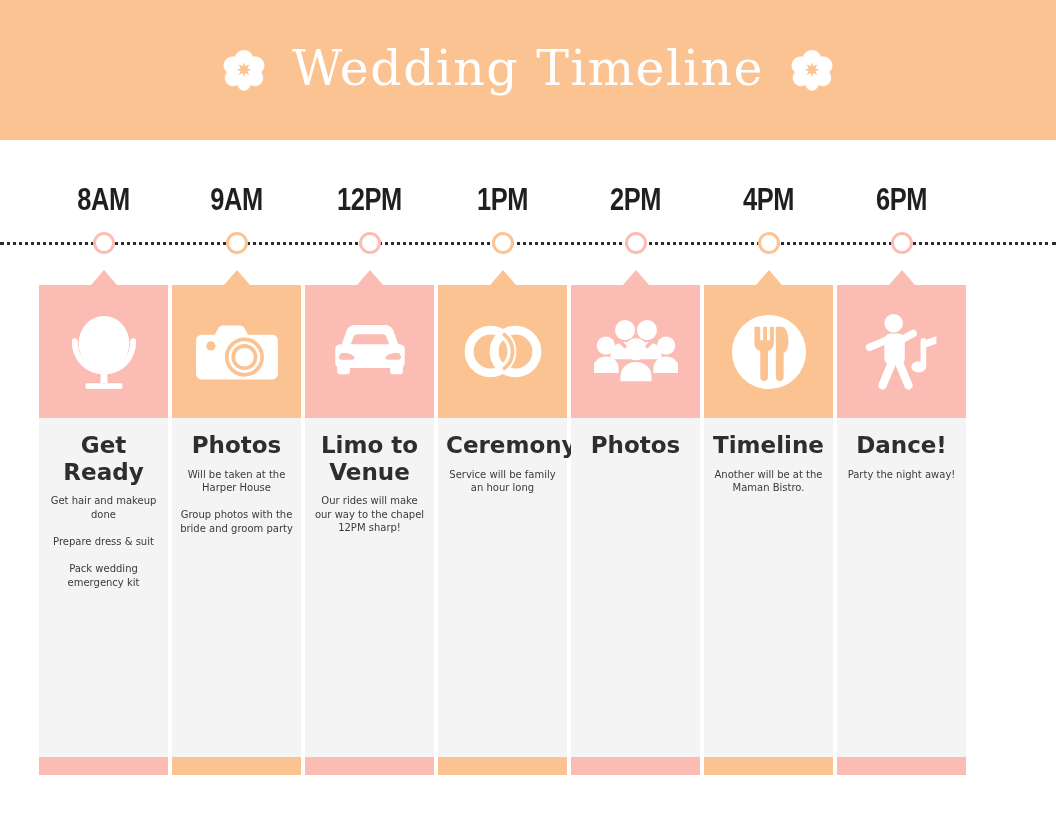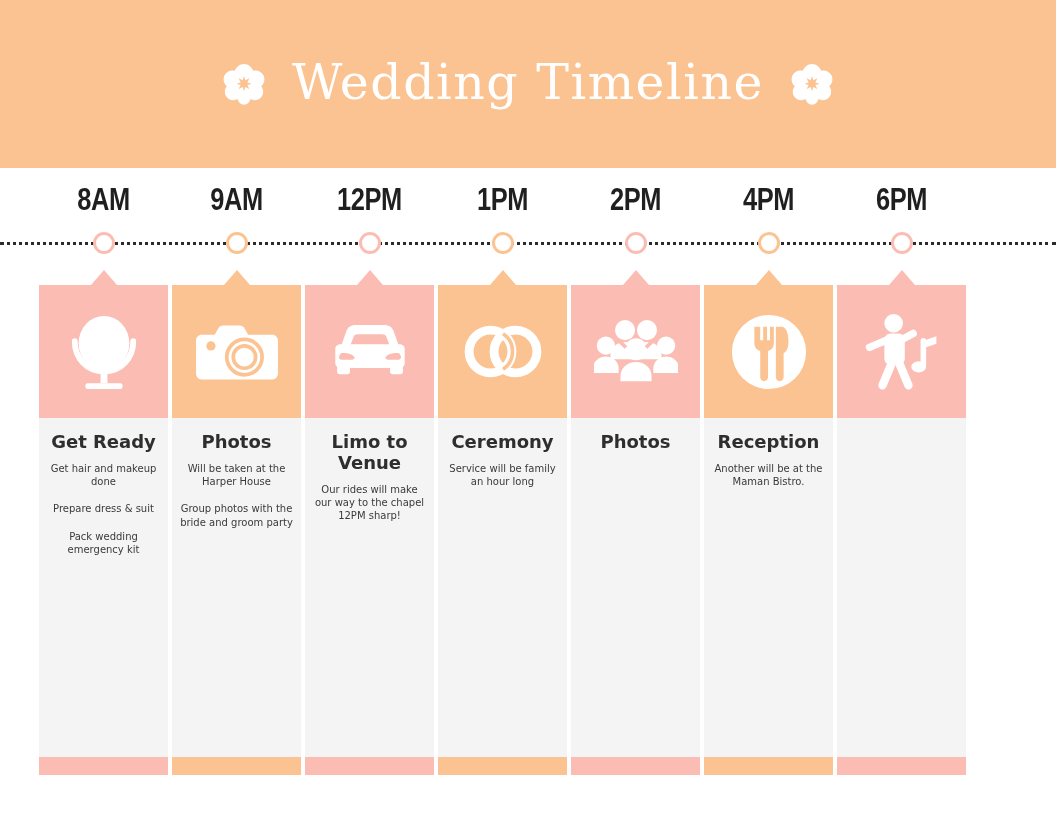--- a/index.html
+++ b/index.html
@@ -13,21 +13,21 @@
     font-family: "DejaVu Sans", sans-serif;
     overflow: hidden;
     position: relative;
   }
 
   
   .header-band {
     position: absolute;
     left: 0; top: 0;
     width: 1056px;
-    height: 168px;
+    height: 140px;
     background: #fcc392;
     display: flex;
     align-items: center;
     justify-content: center;
     gap: 26px;
   }
   .header-title {
     font-family: "DejaVu Serif", serif;
     font-size: 49px;
     color: #ffffff;
@@ -147,21 +147,21 @@
     width: 129px;
     height: 342px;
     padding: 14px 8px 0 8px;
     box-sizing: border-box;
     text-align: center;
   }
 
   .card-title {
     font-family: "DejaVu Sans", sans-serif;
     font-weight: bold;
-    font-size: 18px;
+    font-size: 23px;
     color: #2e2e2e;
     line-height: 1.16;
     margin: 0 0 9px 0;
   }
 
   .card-para {
     font-family: "DejaVu Sans", sans-serif;
     font-size: 10px;
     color: #3a3a3a;
     line-height: 1.33;
@@ -335,21 +335,21 @@
         <div class="icon-box" style="background: rgb(252, 195, 146);">
           <span>
             <svg viewBox="0 0 80 80" width="78" height="78" aria-hidden="true">
               <circle cx="40" cy="40" r="38" fill="#ffffff"></circle>
               <path fill="#fcc392" d="M26 14h4v14h3V14h4v14h3V14h4v17c0 4-2.5 7-6 8v27c0 2.2-1.8 4-4 4s-4-1.8-4-4V39c-3.5-1-6-4-6-8V14z" transform="translate(1 0)"></path>
               <path fill="#fcc392" d="M53 14c4 0 7 6 7 15 0 7-2 11-5 12v25c0 2.2-1.8 4-4 4s-4-1.8-4-4V14z"></path>
             </svg>
           </span>
         </div>
         <div class="card-body">
-          <div class="card-title">Reception</div>
+          <div class="card-title">Timeline</div>
           <p class="card-para">Another will be at the Maman Bistro.</p>
         </div>
         <div class="card-footer" style="background: rgb(252, 195, 146);"></div>
       </div>
     </div>
 
     <div class="col">
       <div class="time-label">6PM</div>
       <div class="node-dot" style="border-color: rgb(251, 189, 179);"></div>
       <div class="card">
@@ -362,18 +362,22 @@
               <path d="M27 29L8 37" stroke="#ffffff" stroke-width="8" stroke-linecap="round" fill="none"></path>
               <path d="M44 28l11-6" stroke="#ffffff" stroke-width="8" stroke-linecap="round" fill="none"></path>
               <path d="M32 54L22 78" stroke="#ffffff" stroke-width="9" stroke-linecap="round" fill="none"></path>
               <path d="M40 54l10 24" stroke="#ffffff" stroke-width="9" stroke-linecap="round" fill="none"></path>
               <path d="M66 30v26" stroke="#ffffff" stroke-width="6" stroke-linecap="round" fill="none"></path>
               <path d="M66 30l14-5v8l-14 5z" fill="#ffffff"></path>
               <ellipse cx="61" cy="58" rx="8" ry="6" fill="#ffffff"></ellipse>
             </svg>
           </span>
         </div>
+        <div class="card-body">
+          <div class="card-title">Dance!</div>
+          <p class="card-para">Party the night away!</p>
+        </div>
         <div class="card-footer" style="background: rgb(251, 189, 179);"></div>
       </div>
     </div>
 
   </div>
 </div>
 
 </body></html>

